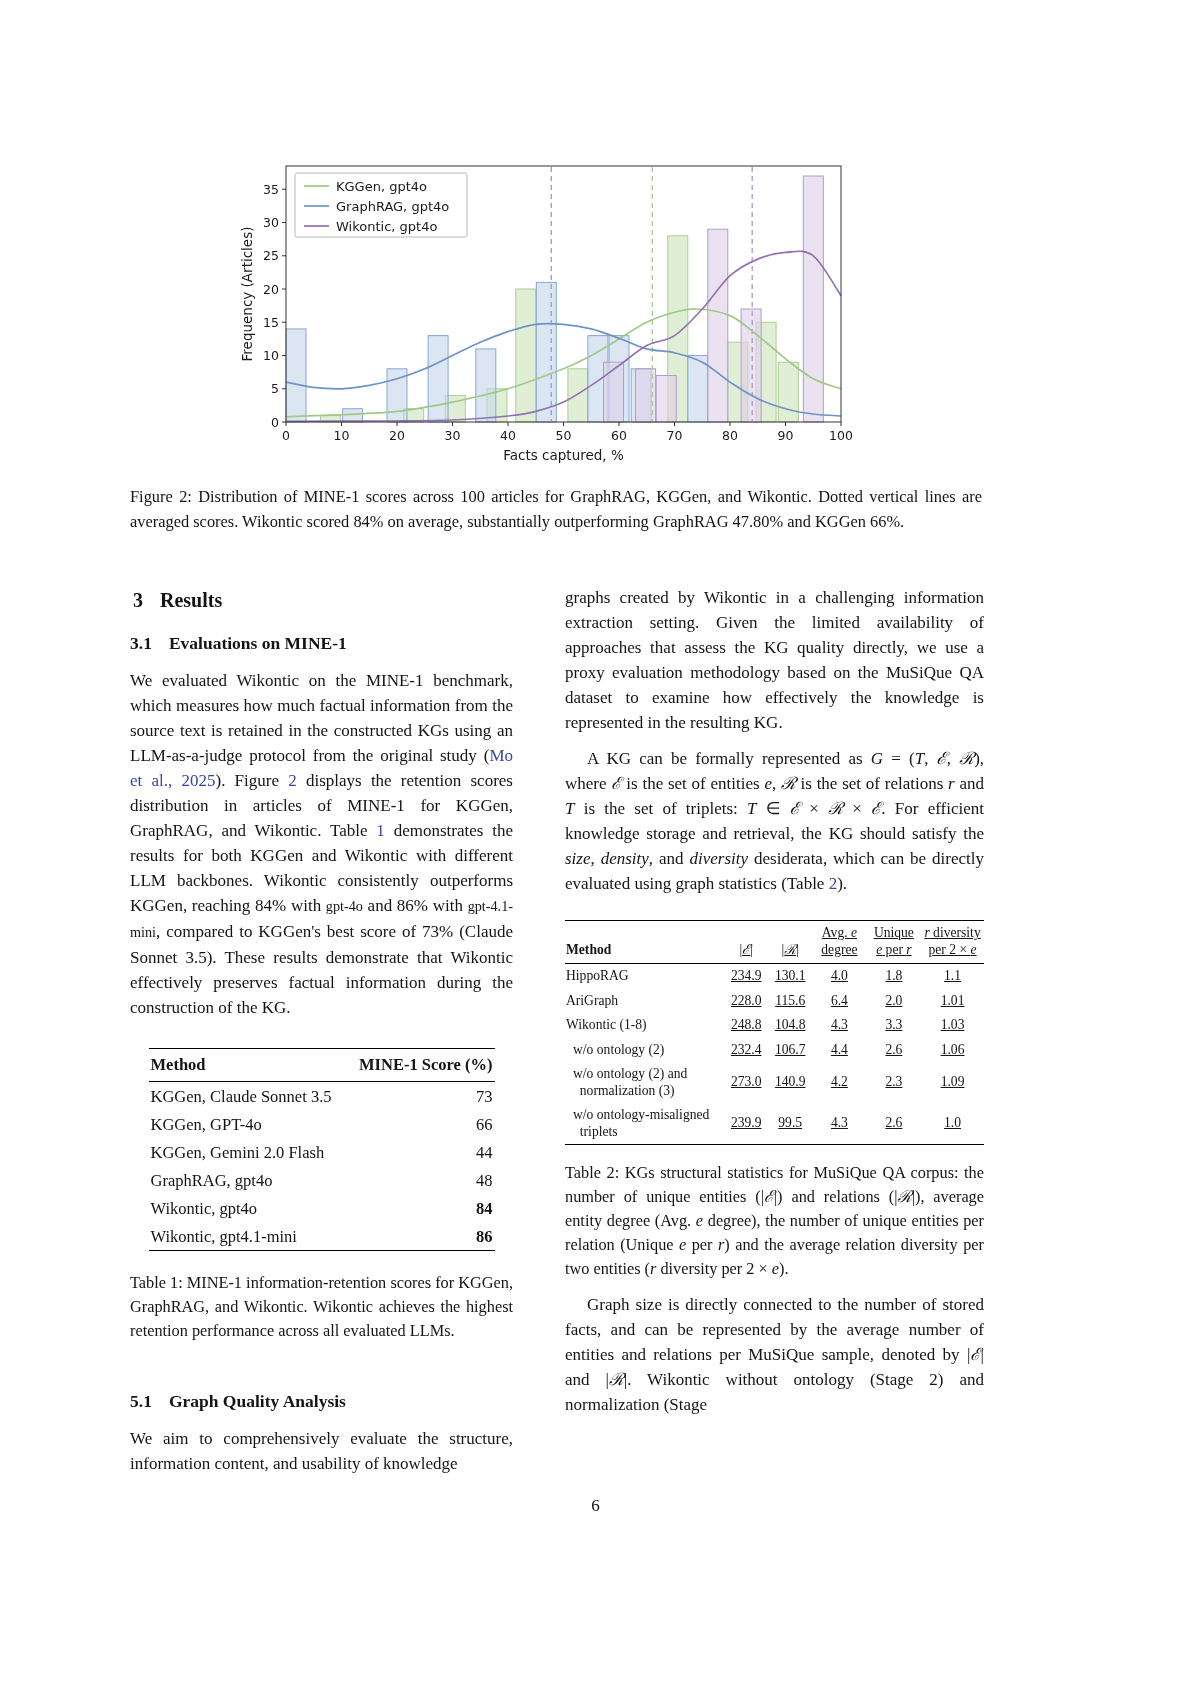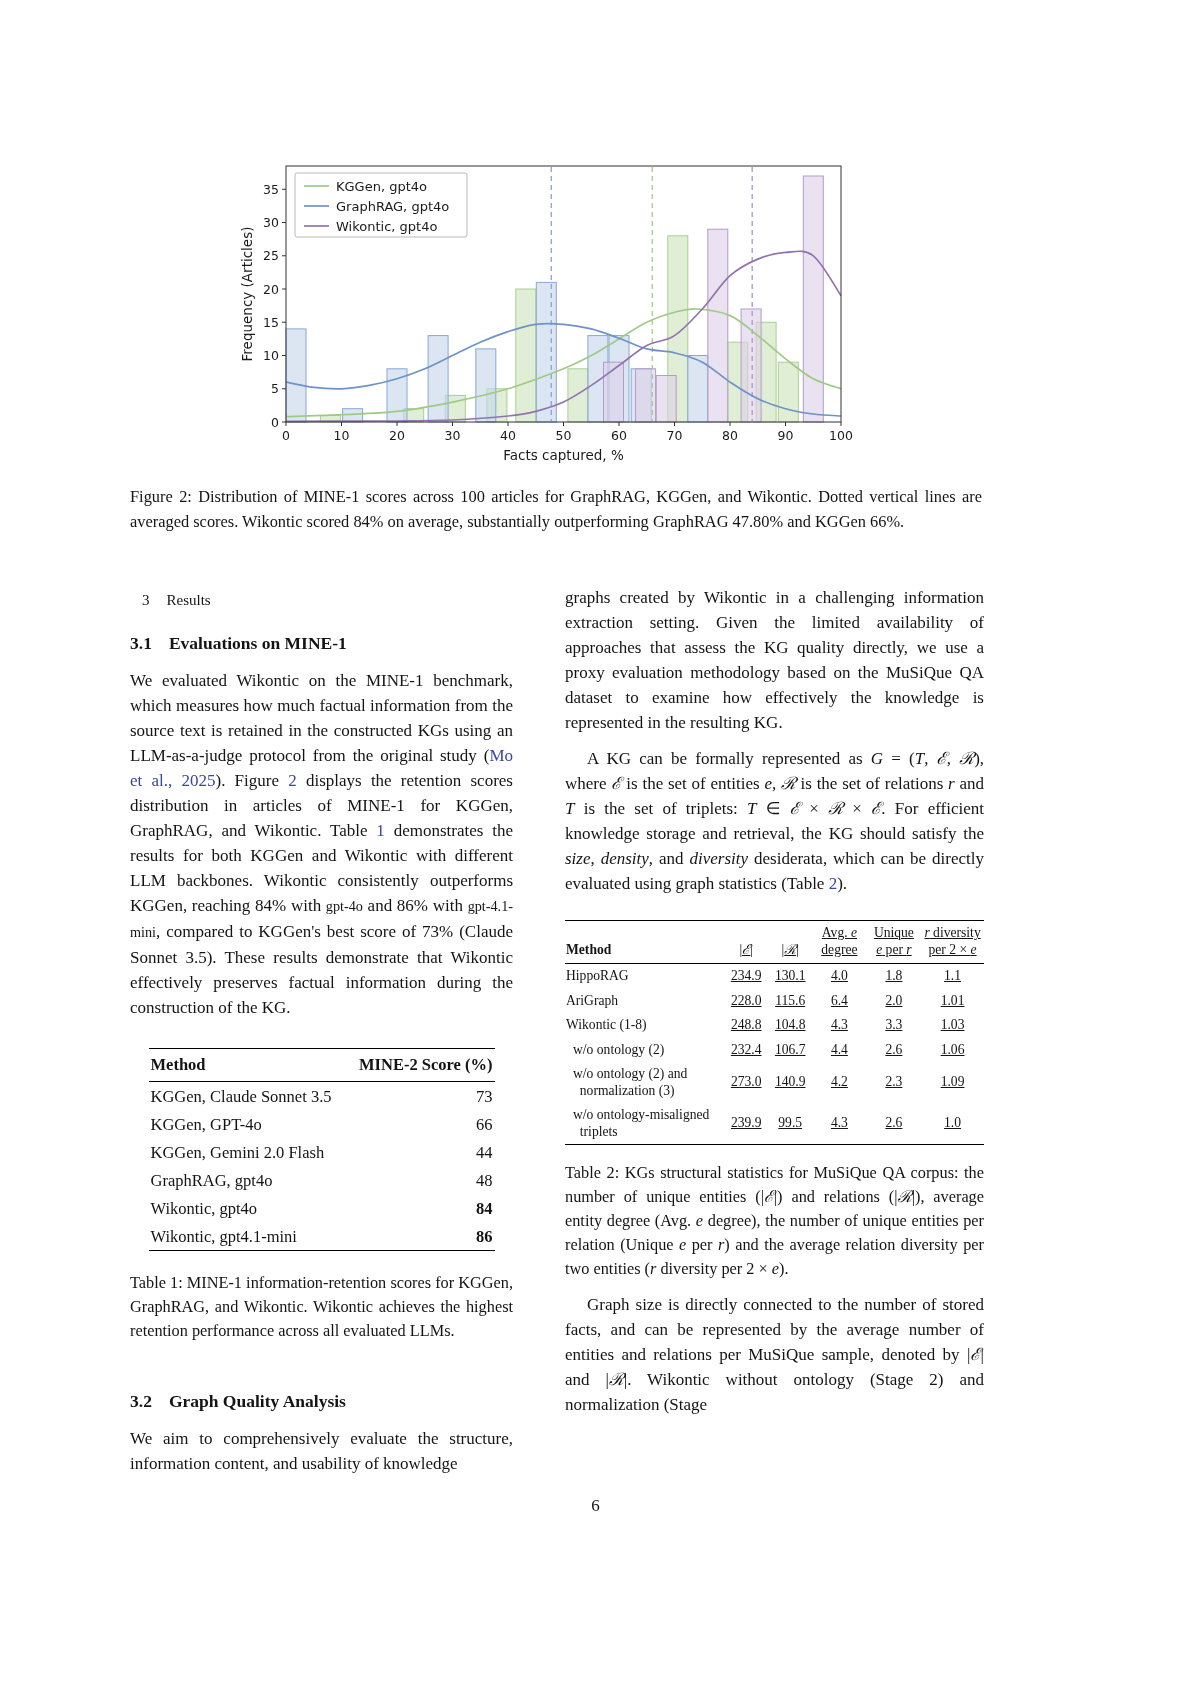--- a/index.html
+++ b/index.html
@@ -17,21 +17,21 @@
   .fig-caption {
     position:absolute; left:130px; top:484px; width:852px;
     font-size:16.4px; line-height:25px; text-align:justify;
   }
 
   
   .col { position:absolute; top:585px; font-size:17px; line-height:25px; text-align:justify; }
   .col.left  { left:130px; width:383px; }
   .col.right { left:565px; width:419px; }
 
-  h2.sec { font-size:15px; font-weight:normal; margin:2px 0 18px 12px; line-height:26px; }
+  h2.sec { font-size:20px; font-weight:bold; margin:2px 0 18px 3px; line-height:26px; }
   h3.subsec { font-size:17.5px; font-weight:bold; margin:4px 0 13px 0; line-height:24px; }
   h2 .n, h3 .n { margin-right:17px; }
   h3.h32 { margin-top:46px; }
 
   p.body { margin:0; }
   p.indent { text-indent:22px; }
   p.p3 { margin-top:26px; }
   .col.right p.indent { margin-top:11px; }
 
   code {
@@ -179,21 +179,21 @@
     <h2 class="sec"><span class="n">3</span><span>Results</span></h2>
 
     <h3 class="subsec"><span class="n">3.1</span><span>Evaluations on MINE-1</span></h3>
 
     <p class="body">We evaluated Wikontic on the MINE-1 benchmark, which measures how much factual information from the source text is retained in the constructed KGs using an LLM-as-a-judge protocol from the original study (<span class="link">Mo et al., 2025</span>). Figure <span class="link">2</span> displays the retention scores distribution in articles of MINE-1 for KGGen, GraphRAG, and Wikontic. Table <span class="link">1</span> demonstrates the results for both KGGen and Wikontic with different LLM backbones. Wikontic consistently outperforms KGGen, reaching 84% with <code>gpt-4o</code> and 86% with <code>gpt-4.1-mini</code>, compared to KGGen's best score of 73% (Claude Sonnet 3.5). These results demonstrate that Wikontic effectively preserves factual information during the construction of the KG.</p>
 
     <table class="table1">
       <thead>
         <tr>
             <th><b>Method</b></th>
-            <th class="num"><b>MINE-2 Score (%)</b></th>
+            <th class="num"><b>MINE-1 Score (%)</b></th>
           </tr>
       </thead>
       <tbody>
           <tr>
             <td>KGGen, Claude Sonnet 3.5</td>
             <td class="num">73</td>
           </tr>
           <tr>
             <td>KGGen, GPT-4o</td>
             <td class="num">66</td>
@@ -212,21 +212,21 @@
           </tr>
           <tr>
             <td>Wikontic, gpt4.1-mini</td>
             <td class="num"><b>86</b></td>
           </tr>
         </tbody>
     </table>
 
     <div class="tbl-caption">Table 1: MINE-1 information-retention scores for KGGen, GraphRAG, and Wikontic. Wikontic achieves the highest retention performance across all evaluated LLMs.</div>
 
-    <h3 class="subsec h32"><span class="n">3.2</span><span>Graph Quality Analysis</span></h3>
+    <h3 class="subsec h32"><span class="n">5.1</span><span>Graph Quality Analysis</span></h3>
 
     <p class="body">We aim to comprehensively evaluate the structure, information content, and usability of knowledge</p>
   </div>
 
   <div class="col right">
     <p class="body">graphs created by Wikontic in a challenging information extraction setting. Given the limited availability of approaches that assess the KG quality directly, we use a proxy evaluation methodology based on the MuSiQue QA dataset to examine how effectively the knowledge is represented in the resulting KG.</p>
 
     <p class="body indent">A KG can be formally represented as <i>G</i> = (<i>T</i>, <i>ℰ</i>, <i>ℛ</i>), where <i>ℰ</i> is the set of entities <i>e</i>, <i>ℛ</i> is the set of relations <i>r</i> and <i>T</i> is the set of triplets: <i>T</i> ∈ <i>ℰ</i> × <i>ℛ</i> × <i>ℰ</i>. For efficient knowledge storage and retrieval, the KG should satisfy the <i>size</i>, <i>density</i>, and <i>diversity</i> desiderata, which can be directly evaluated using graph statistics (Table <span class="link">2</span>).</p>
 
     <table class="table2">

